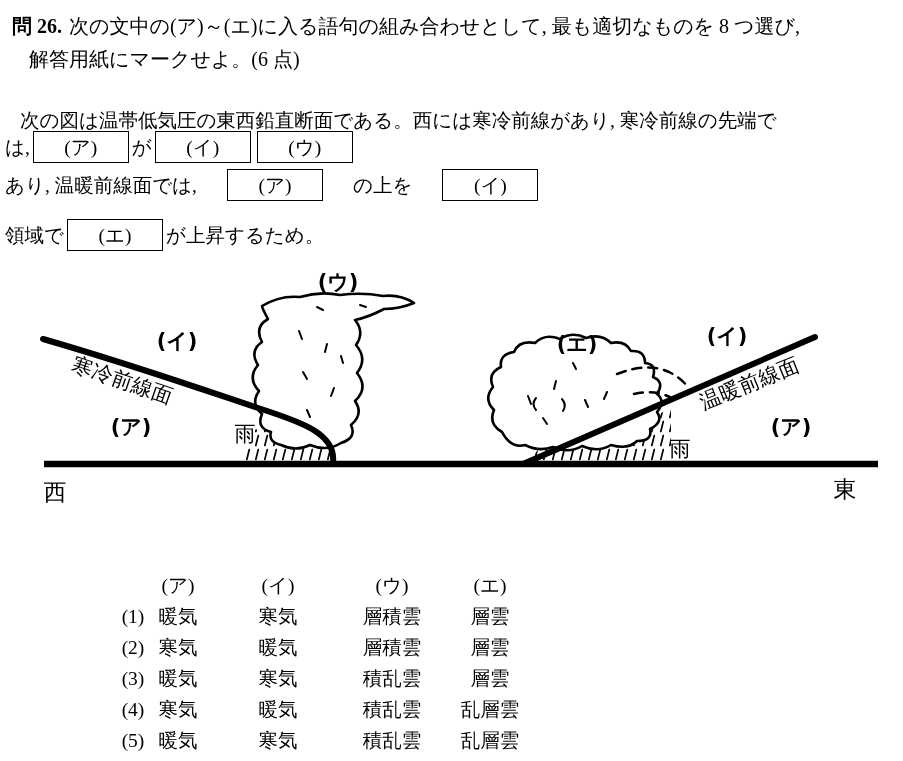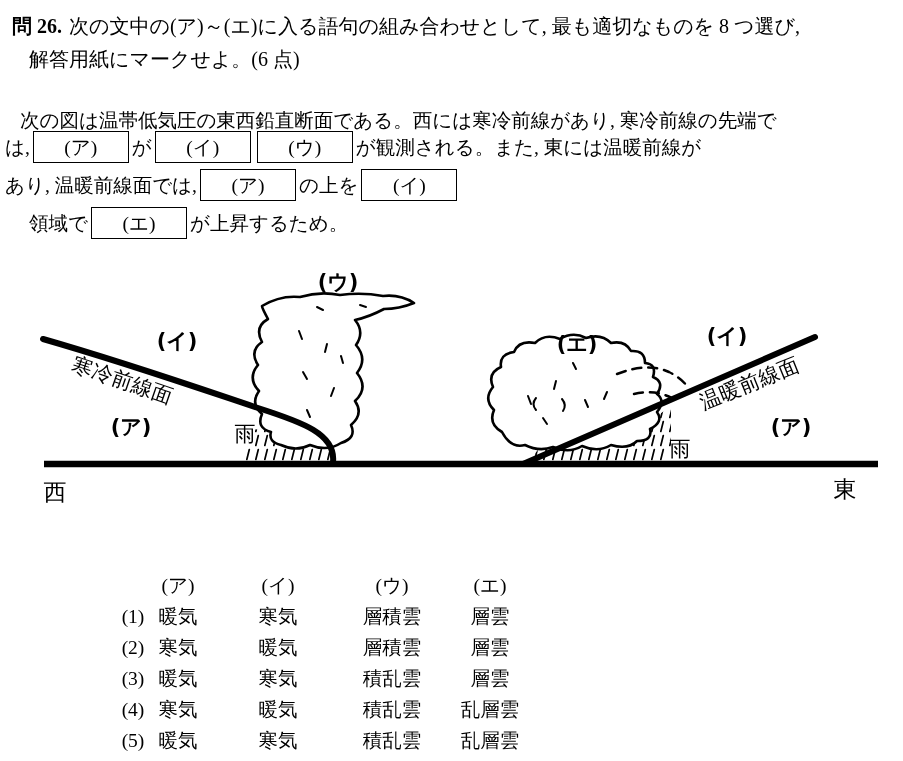--- a/index.html
+++ b/index.html
@@ -41,29 +41,28 @@
 
 <div class="abs pline" style="left:5px; top:104px;">
   <span style="padding-left:15px;">次の図は温帯低気圧の東西鉛直断面である。西には寒冷前線があり, 寒冷前線の先端で</span>
 </div>
 <div class="abs pline" style="left:5px; top:131px;">
   <span>は,</span>
   <span class="blank-box">(ア)</span>
   <span>が</span>
   <span class="blank-box">(イ)</span>
   <span class="blank-box">(ウ)</span>
-  <span>が観測される。また, 東には温暖前線が</span>
 </div>
-<div class="abs pline" style="left:5px; top:169px;">
+<div class="abs pline" style="left:5px; top:169px;gap:27px;">
   <span>あり, 温暖前線面では,</span>
   <span class="blank-box">(ア)</span>
   <span>の上を</span>
   <span class="blank-box">(イ)</span>
 </div>
-<div class="abs pline" style="left:5px; top:207px;margin-left:24px;">
+<div class="abs pline" style="left:5px; top:219px;">
   <span>領域で</span>
   <span class="blank-box">(エ)</span>
   <span>が上昇するため。</span>
 </div>
 
 <svg class="abs" style="left:0; top:252px;" width="903" height="268" viewBox="0 252 903 268">
   <defs>
     <pattern id="rainPat" width="9" height="14" patternUnits="userSpaceOnUse">
       <path d="M6.3 1.5 L3.8 11.5" stroke="#000" stroke-width="1.7" stroke-linecap="round"></path>
     </pattern>

